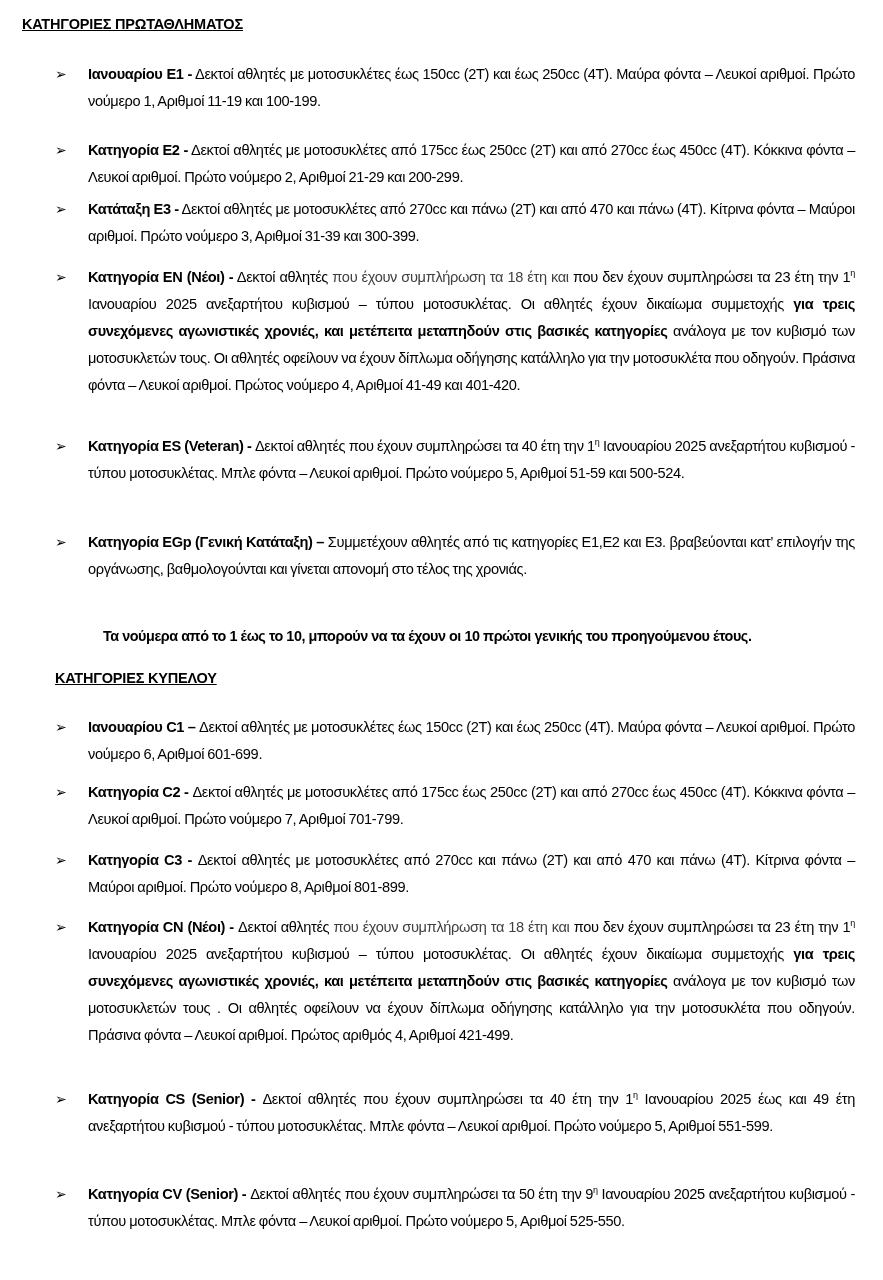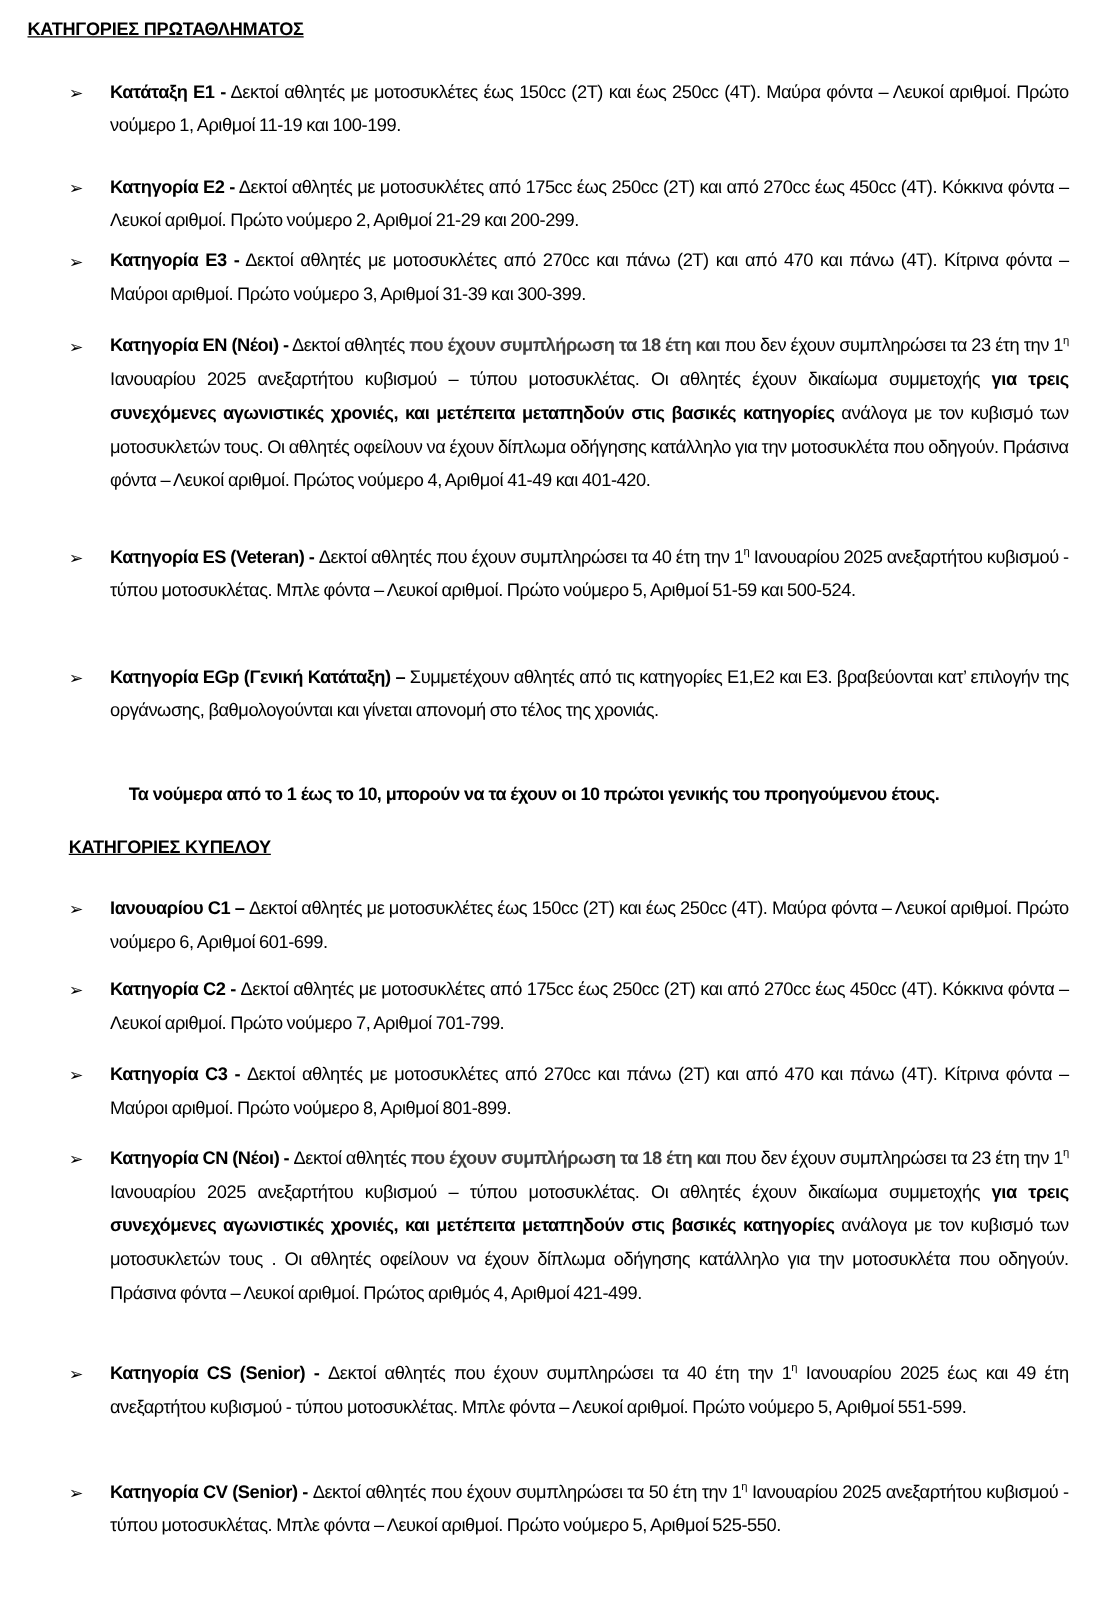--- a/index.html
+++ b/index.html
@@ -49,21 +49,21 @@
       top: 0;
       width: 767px;
       font-size: 14.6px;
       line-height: 27px;
       text-align: justify;
       letter-spacing: -0.35px;
       word-spacing: -0.5px;
     }
     .lbl { font-weight: bold; }
     .b { font-weight: bold; }
-    .gray { color: #404040; font-weight: bold; }
+    .gray { color: #404040; }
     .note {
       position: absolute;
       left: 55px;
       width: 820px;
       font-weight: bold;
       font-size: 14.4px;
       letter-spacing: -0.45px;
       white-space: nowrap;
       line-height: 27px;
       margin-left: 48px;
@@ -72,31 +72,31 @@
   </style>
 </head>
 <body>
 
 <div class="page">
 
   <div class="heading" style="left:22px; top:16px;">ΚΑΤΗΓΟΡΙΕΣ ΠΡΩΤΑΘΛΗΜΑΤΟΣ</div>
 
   <div class="item" style="top:61px;">
     <span class="bullet">➢</span>
-    <div class="item-text"><span class="lbl">Κατάταξη Ε1 -</span><span> Δεκτοί αθλητές με μοτοσυκλέτες έως 150cc (2T) και έως 250cc (4T). Μαύρα φόντα – Λευκοί αριθμοί. Πρώτο νούμερο 1, Αριθμοί 11-19 και 100-199.</span></div>
+    <div class="item-text"><span class="lbl">Ιανουαρίου Ε1 -</span><span> Δεκτοί αθλητές με μοτοσυκλέτες έως 150cc (2T) και έως 250cc (4T). Μαύρα φόντα – Λευκοί αριθμοί. Πρώτο νούμερο 1, Αριθμοί 11-19 και 100-199.</span></div>
   </div>
 
   <div class="item" style="top:137px;">
     <span class="bullet">➢</span>
     <div class="item-text"><span class="lbl">Κατηγορία Ε2 -</span><span> Δεκτοί αθλητές με μοτοσυκλέτες από 175cc έως 250cc (2T) και από 270cc έως 450cc (4T). Κόκκινα φόντα – Λευκοί αριθμοί. Πρώτο νούμερο 2, Αριθμοί 21-29 και 200-299.</span></div>
   </div>
 
   <div class="item" style="top:196px;">
     <span class="bullet">➢</span>
-    <div class="item-text"><span class="lbl">Κατηγορία Ε3 -</span><span> Δεκτοί αθλητές με μοτοσυκλέτες από 270cc και πάνω (2T) και από 470 και πάνω (4T). Κίτρινα φόντα – Μαύροι αριθμοί. Πρώτο νούμερο 3, Αριθμοί 31-39 και 300-399.</span></div>
+    <div class="item-text"><span class="lbl">Κατάταξη Ε3 -</span><span> Δεκτοί αθλητές με μοτοσυκλέτες από 270cc και πάνω (2T) και από 470 και πάνω (4T). Κίτρινα φόντα – Μαύροι αριθμοί. Πρώτο νούμερο 3, Αριθμοί 31-39 και 300-399.</span></div>
   </div>
 
   <div class="item" style="top:264px;">
     <span class="bullet">➢</span>
     <div class="item-text"><span class="lbl">Κατηγορία ΕΝ (Νέοι) -</span><span> Δεκτοί αθλητές </span><span class="gray">που έχουν συμπλήρωση τα 18 έτη και</span><span> που δεν έχουν συμπληρώσει τα 23 έτη την 1</span><sup>η</sup><span> Ιανουαρίου 2025 ανεξαρτήτου κυβισμού – τύπου μοτοσυκλέτας. Οι αθλητές έχουν δικαίωμα συμμετοχής </span><span class="b">για τρεις  συνεχόμενες αγωνιστικές χρονιές, και μετέπειτα μεταπηδούν στις βασικές κατηγορίες</span><span> ανάλογα με τον κυβισμό των μοτοσυκλετών τους. Οι αθλητές οφείλουν να έχουν δίπλωμα οδήγησης κατάλληλο για την μοτοσυκλέτα που οδηγούν. Πράσινα φόντα – Λευκοί αριθμοί. Πρώτος νούμερο 4, Αριθμοί 41-49 και 401-420.</span></div>
   </div>
 
   <div class="item" style="top:433px;">
     <span class="bullet">➢</span>
     <div class="item-text"><span class="lbl">Κατηγορία ES (Veteran) -</span><span> Δεκτοί αθλητές που έχουν συμπληρώσει τα 40 έτη την 1</span><sup>η</sup><span> Ιανουαρίου 2025 ανεξαρτήτου κυβισμού - τύπου μοτοσυκλέτας. Μπλε φόντα – Λευκοί αριθμοί. Πρώτο νούμερο 5, Αριθμοί 51-59 και 500-524.</span></div>
@@ -131,16 +131,16 @@
     <div class="item-text"><span class="lbl">Κατηγορία CN (Νέοι) -</span><span> Δεκτοί αθλητές </span><span class="gray">που έχουν συμπλήρωση τα 18 έτη και</span><span> που δεν έχουν συμπληρώσει τα 23 έτη την 1</span><sup>η</sup><span> Ιανουαρίου 2025 ανεξαρτήτου κυβισμού – τύπου μοτοσυκλέτας. Οι αθλητές έχουν δικαίωμα συμμετοχής </span><span class="b">για τρεις συνεχόμενες αγωνιστικές χρονιές, και μετέπειτα μεταπηδούν στις βασικές κατηγορίες</span><span> ανάλογα με τον κυβισμό των μοτοσυκλετών τους . Οι αθλητές οφείλουν να έχουν δίπλωμα οδήγησης κατάλληλο για την μοτοσυκλέτα που οδηγούν. Πράσινα φόντα – Λευκοί αριθμοί. Πρώτος αριθμός 4, Αριθμοί 421-499.</span></div>
   </div>
 
   <div class="item" style="top:1086px;">
     <span class="bullet">➢</span>
     <div class="item-text"><span class="lbl">Κατηγορία CS (Senior) -</span><span> Δεκτοί αθλητές που έχουν συμπληρώσει τα 40 έτη την 1</span><sup>η</sup><span> Ιανουαρίου 2025 έως και 49 έτη ανεξαρτήτου κυβισμού - τύπου μοτοσυκλέτας. Μπλε φόντα – Λευκοί αριθμοί. Πρώτο νούμερο 5, Αριθμοί 551-599.</span></div>
   </div>
 
   <div class="item" style="top:1181px;">
     <span class="bullet">➢</span>
-    <div class="item-text"><span class="lbl">Κατηγορία CV (Senior) -</span><span> Δεκτοί αθλητές που έχουν συμπληρώσει τα 50 έτη την 1</span><sup>η</sup><span> Ιανουαρίου 2025 ανεξαρτήτου κυβισμού - τύπου μοτοσυκλέτας. Μπλε φόντα – Λευκοί αριθμοί. Πρώτο νούμερο 5, Αριθμοί 525-550.</span></div>
+    <div class="item-text"><span class="lbl">Κατηγορία CV (Senior) -</span><span> Δεκτοί αθλητές που έχουν συμπληρώσει τα 50 έτη την 9</span><sup>η</sup><span> Ιανουαρίου 2025 ανεξαρτήτου κυβισμού - τύπου μοτοσυκλέτας. Μπλε φόντα – Λευκοί αριθμοί. Πρώτο νούμερο 5, Αριθμοί 525-550.</span></div>
   </div>
 
 </div>
 
 </body></html>

